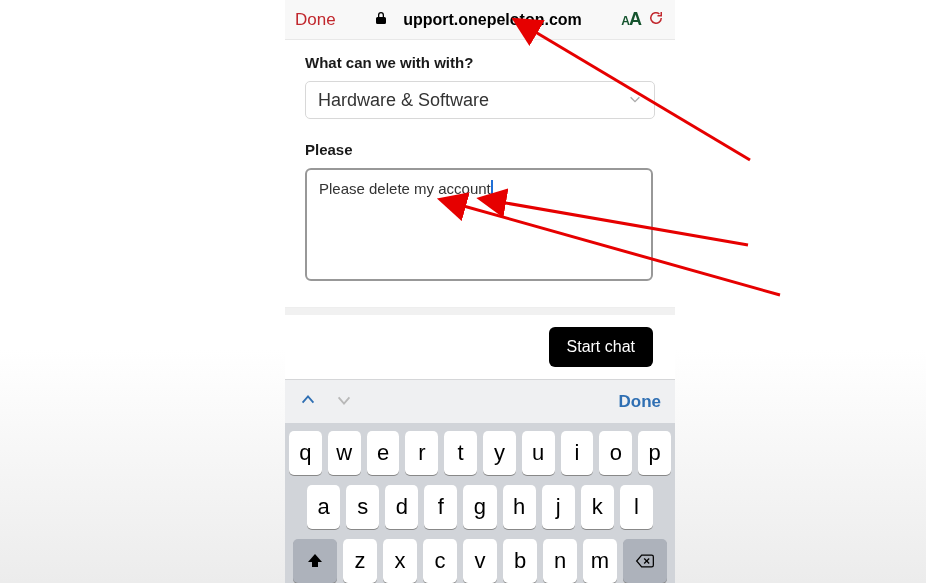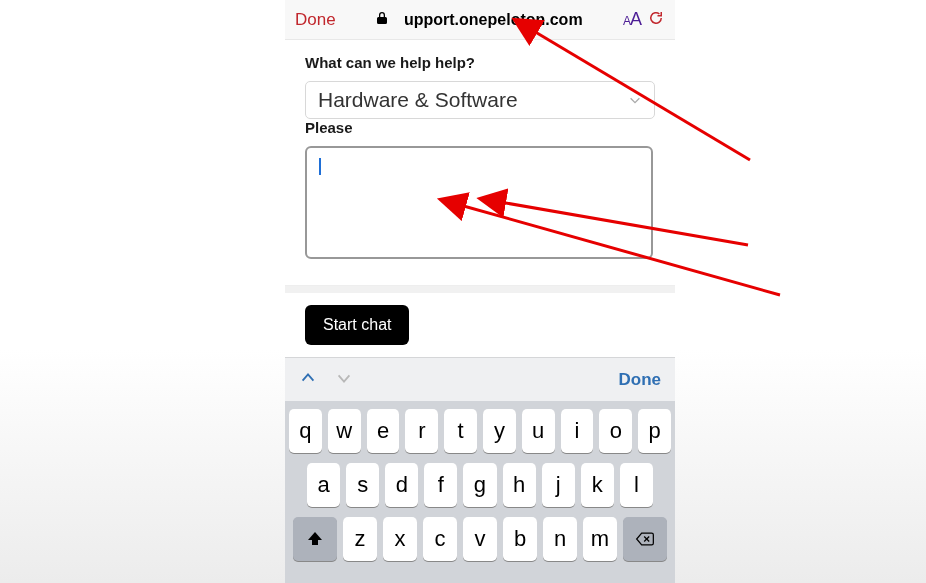--- a/index.html
+++ b/index.html
@@ -40,22 +40,22 @@
     display: flex;
     align-items: center;
     justify-content: center;
     gap: 16px;
     font-size: 16px;
     font-weight: 600;
     color: #000;
   }
   .lock-icon svg { width: 12px; height: 14px; fill: #000; }
   .aa {
-    color: #4c1d95;
-    font-weight: 400;
+    color: #14532d;
+    font-weight: 700;
     letter-spacing: -1px;
     cursor: pointer;
   }
   .aa .small { font-size: 12px; }
   .aa .big { font-size: 18px; }
   .refresh {
     color: #c1272d;
     cursor: pointer;
   }
   .refresh svg { width: 18px; height: 18px; stroke: #c1272d; stroke-width: 2; fill: none; }
@@ -63,22 +63,23 @@
   .page { padding: 14px 20px 0 20px; }
   .label { font-size: 15px; font-weight: 600; color: #1a1a1a; margin-bottom: 10px; }
   .select {
     border: 1px solid #d8d8d8;
     border-radius: 5px;
     height: 38px;
     display: flex;
     align-items: center;
     padding: 0 12px;
     justify-content: space-between;
-    font-size: 21px;
+    font-size: 18px;
     color: #333;
+    margin-bottom: 22px;
     cursor: pointer;
   }
   .chev svg { width: 14px; height: 14px; stroke: #aaa; stroke-width: 1.5; fill: none; }
   .textarea {
     width: 348px;
     height: 113px;
     border: 2px solid #989898;
     border-radius: 6px;
     padding: 10px 12px;
     font-size: 15px;
@@ -92,21 +93,21 @@
     height: 17px;
     background: #1f6fd6;
     vertical-align: -3px;
   }
   .sep {
     height: 8px;
     background: #f1f1f1;
     margin: 26px -20px 12px -20px;
     border-top: 1px solid #eee;
   }
-  .start-row { display: flex; padding-right: 2px; }
+  .start-row { display: flex; justify-content: flex-end; padding-right: 2px; }
   .start-chat {
     background: #000;
     color: #fff;
     border-radius: 6px;
     font-size: 16px;
     padding: 11px 18px;
     cursor: pointer;
     border: none;
   }
   
@@ -176,33 +177,33 @@
     </span>
     <span class="aa"><span class="small">A</span><span class="big">A</span></span>
     <span class="refresh">
       <svg viewBox="0 0 24 24">
           <path d="M19 12a7 7 0 11-2.5-5.4M19 4v5h-5"></path>
         </svg>
     </span>
   </div>
 
   <div class="page">
-    <div class="label">What can we help help?</div>
+    <div class="label">What can we with with?</div>
     <div class="select">
       <span>Hardware &amp; Software</span>
       <span class="chev">
         <svg viewBox="0 0 16 16">
             <polyline points="3,6 8,11 13,6"></polyline>
           </svg>
       </span>
     </div>
 
     <div class="label">Please</div>
     <div class="textarea">
-      <span class="caret"></span>
+      <span>Please delete my account</span><span class="caret"></span>
     </div>
 
     <div class="sep"></div>
 
     <div class="start-row">
       <button class="start-chat">Start chat</button>
     </div>
   </div>
 
   <div class="kb-accessory">

